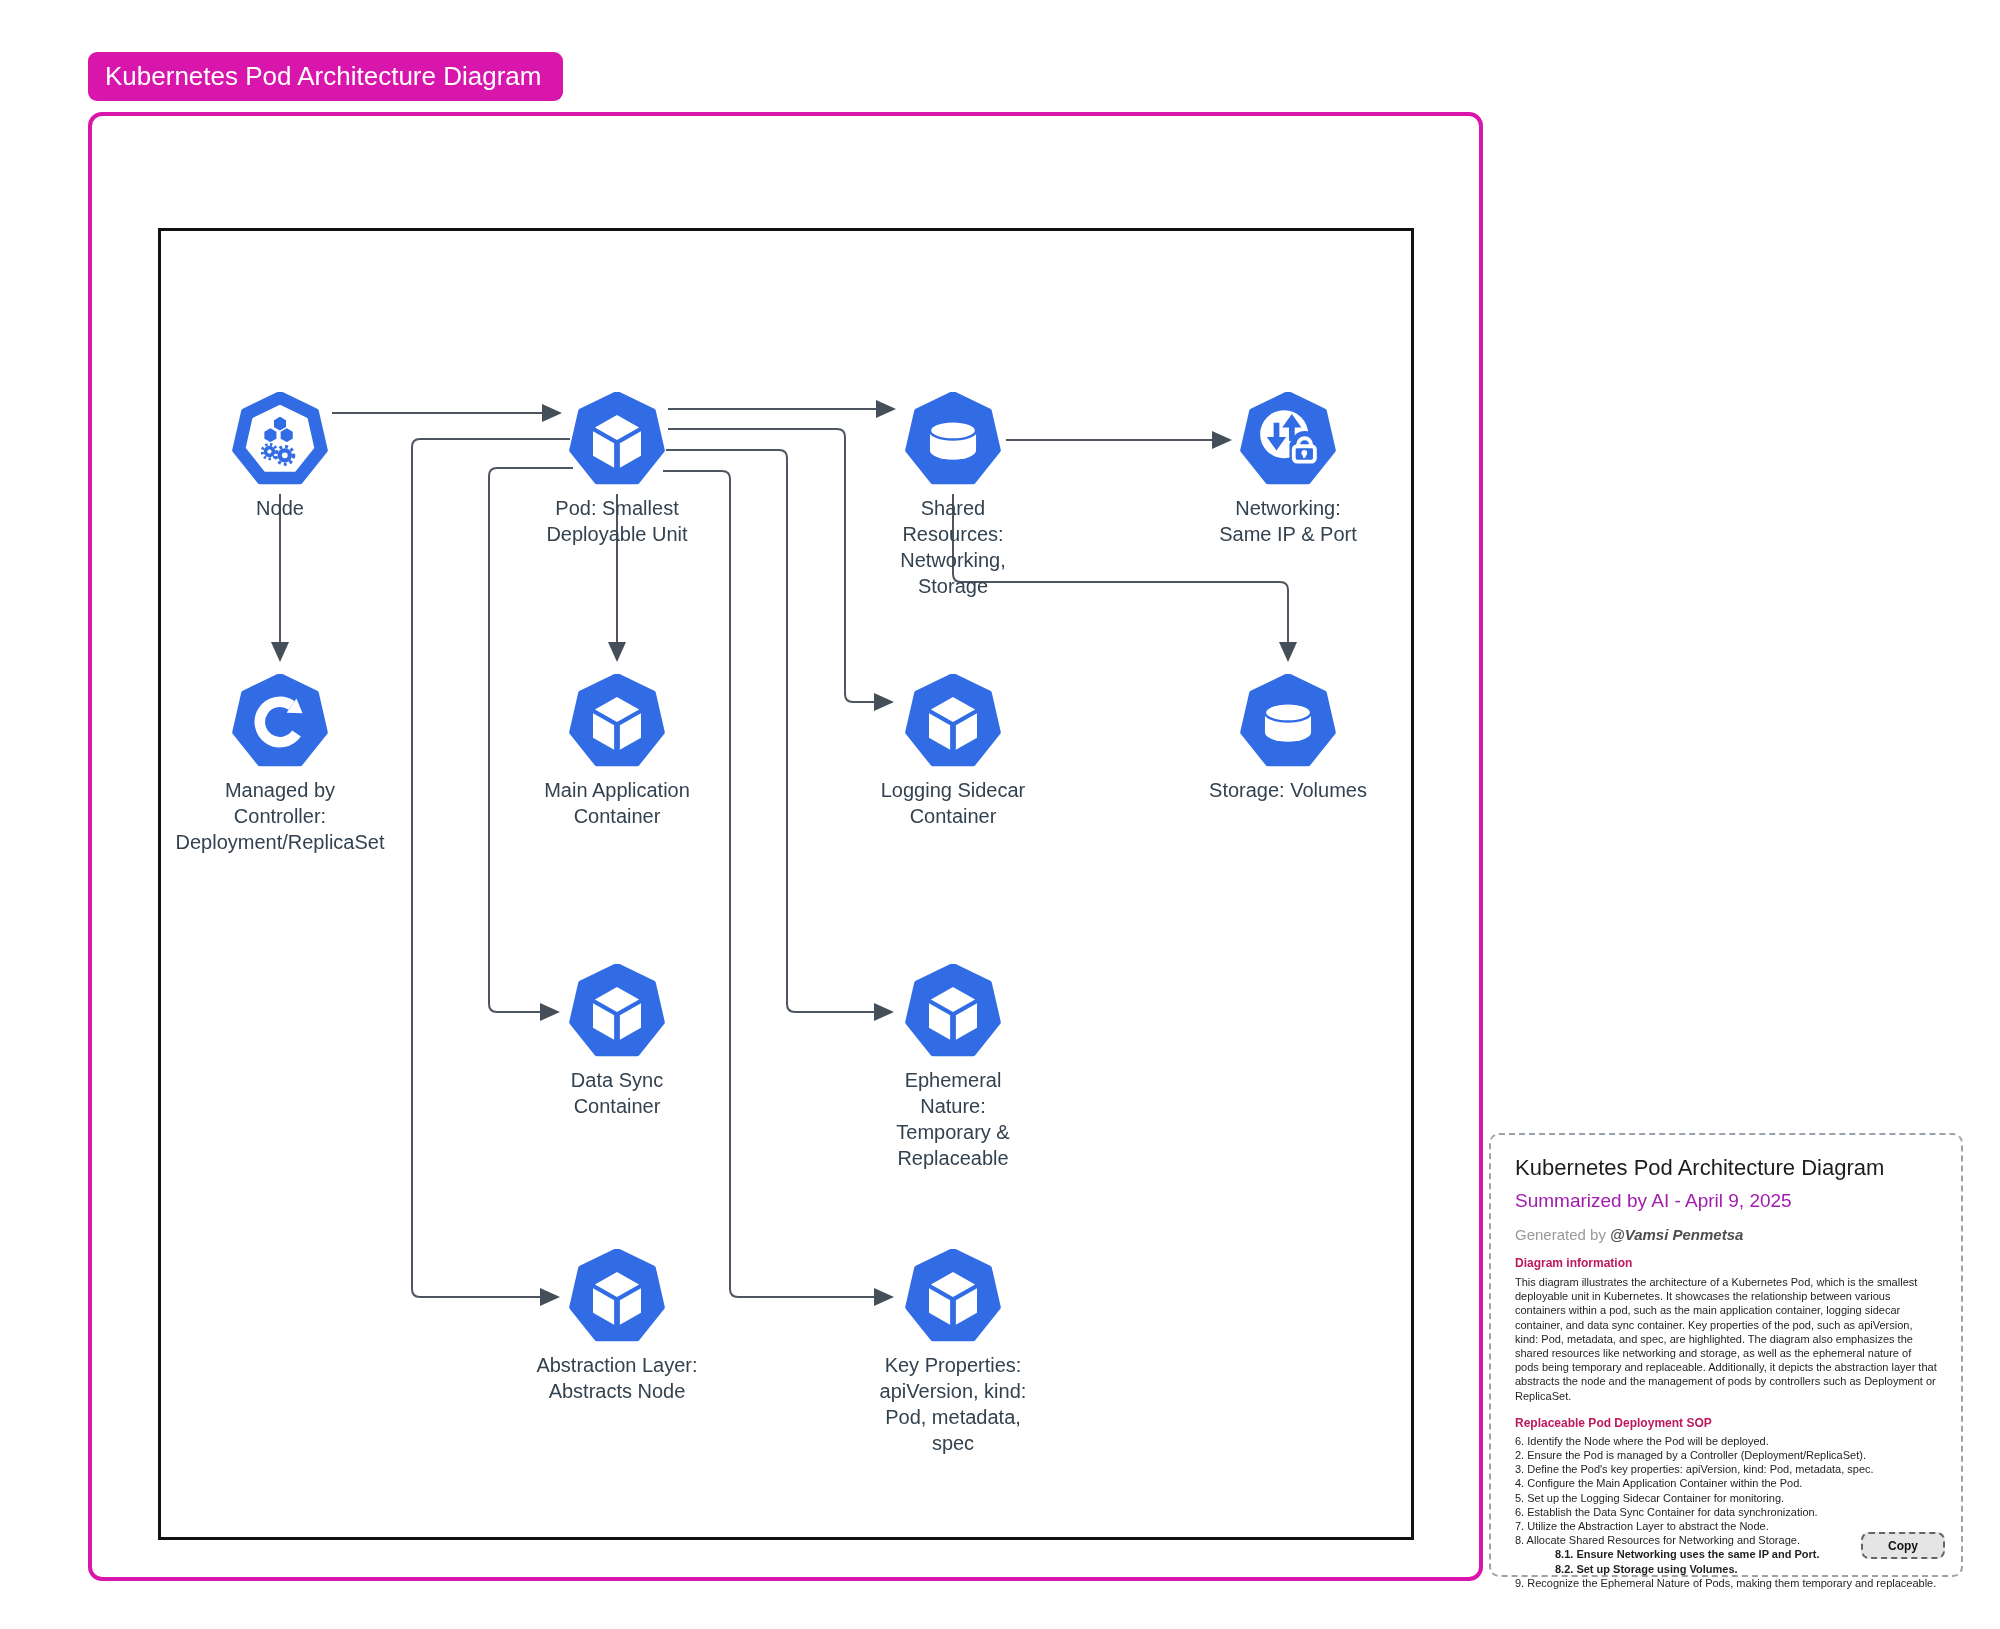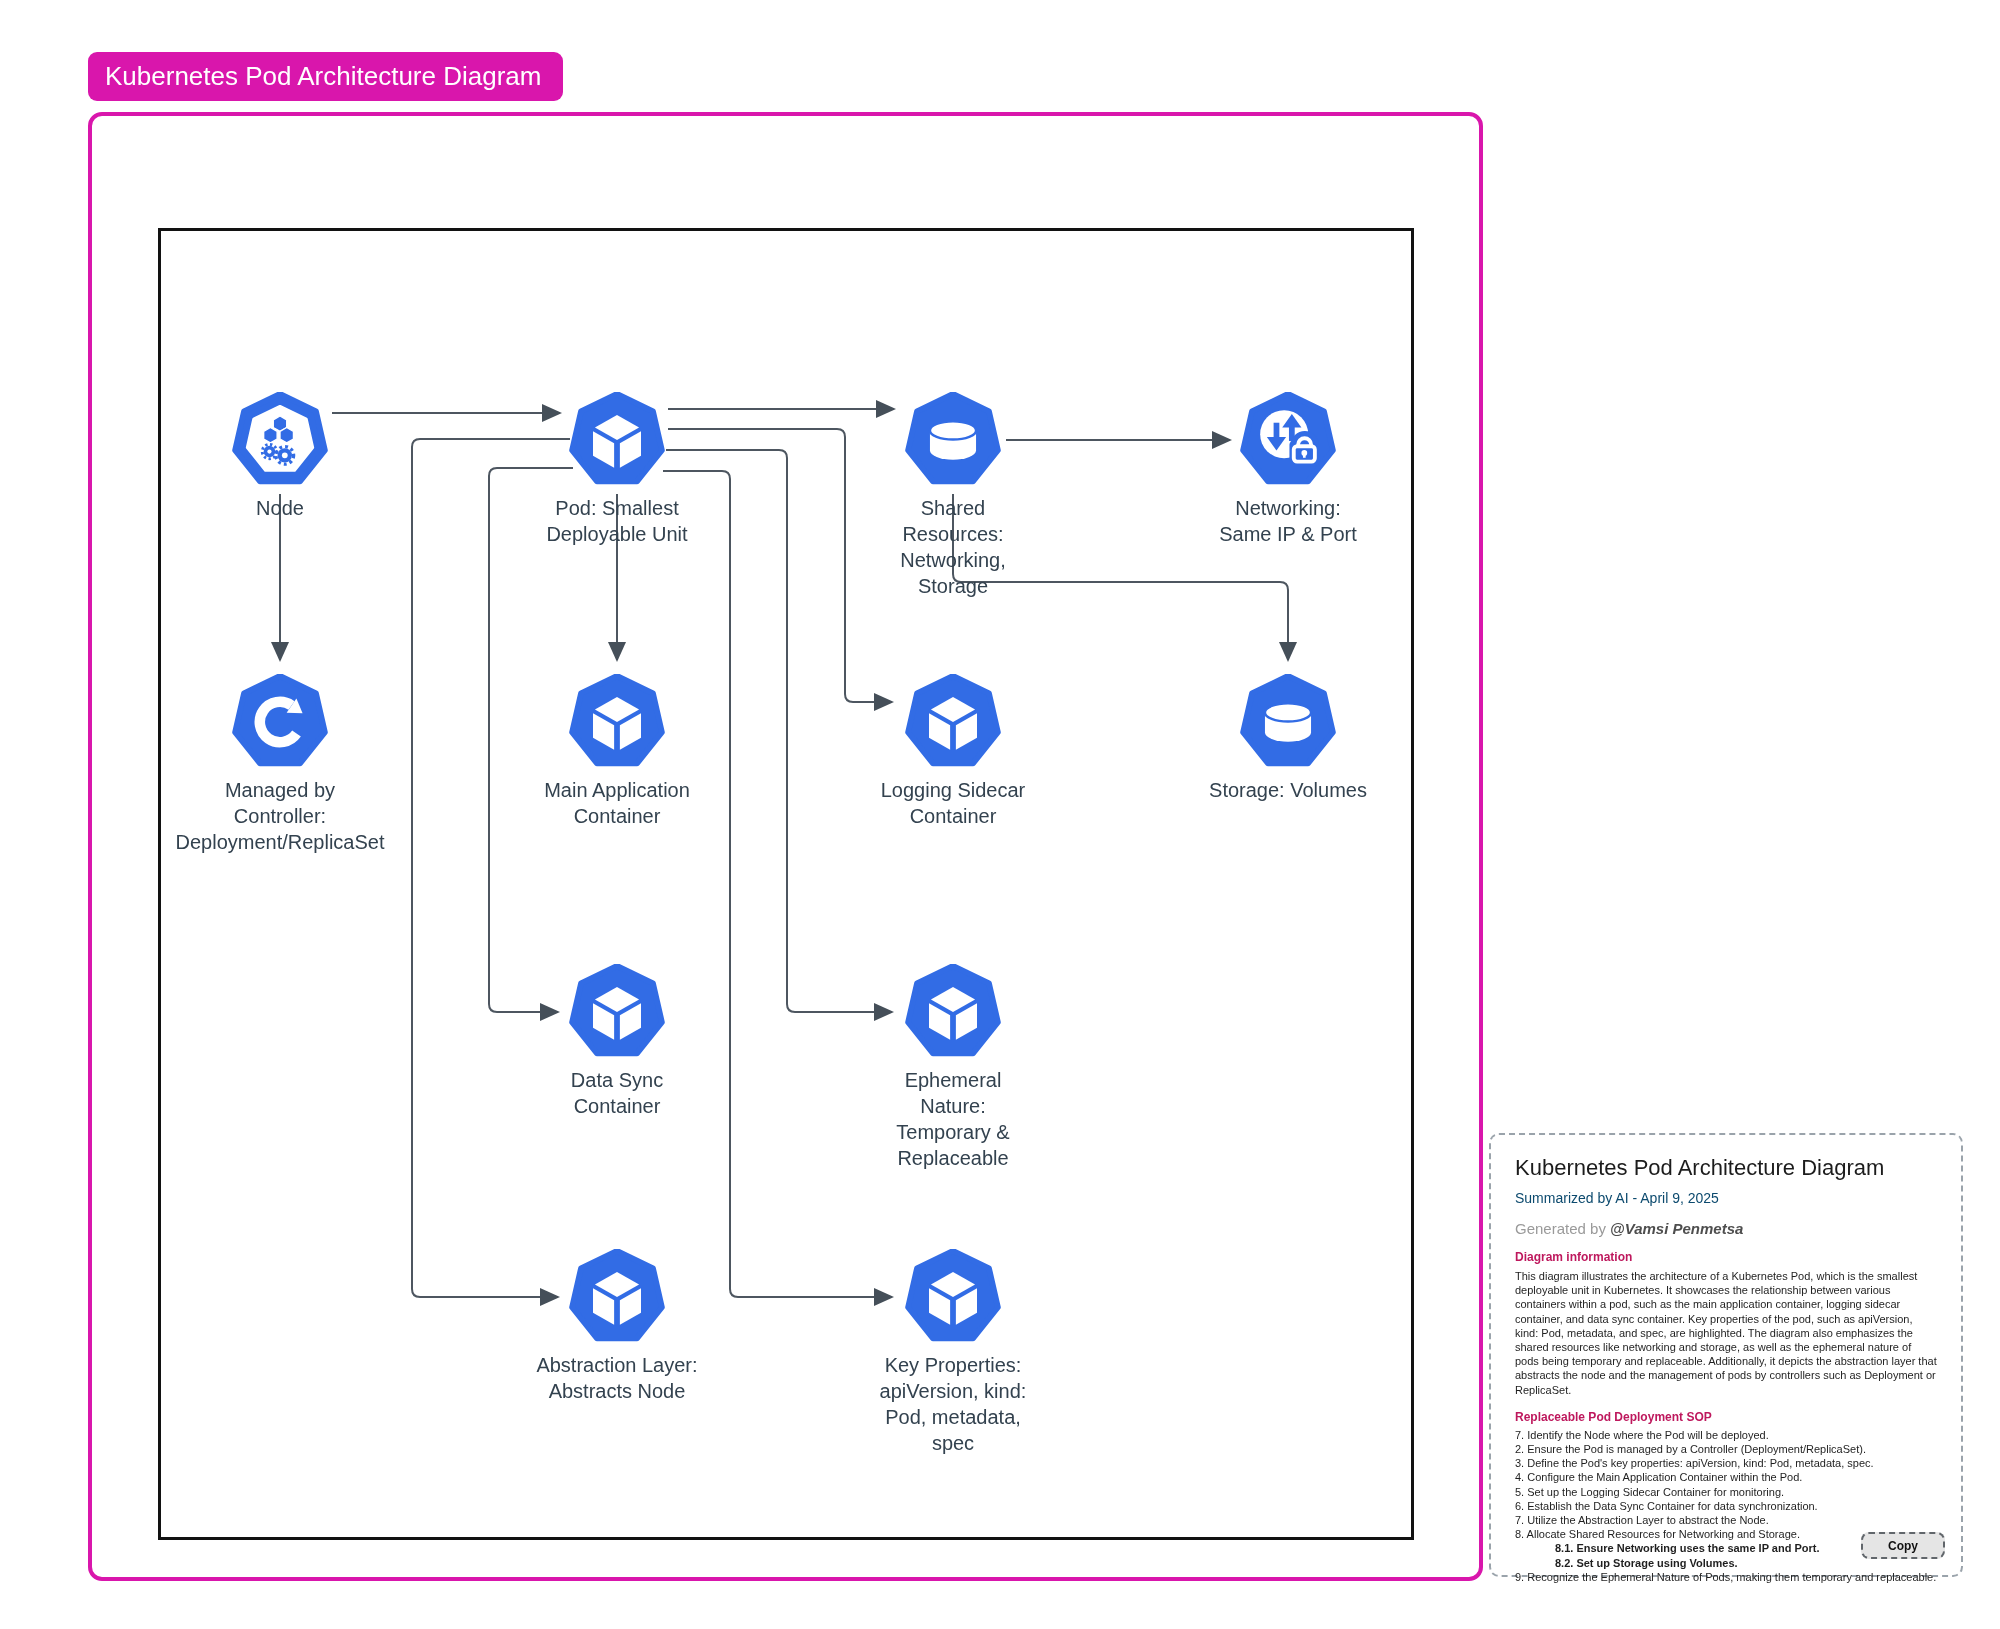--- a/index.html
+++ b/index.html
@@ -21,21 +21,21 @@
   .dnode{position:absolute;width:0;height:0;}
   .dnode .ic{position:absolute;left:-48px;top:-48px;width:96px;height:96px;}
   .dlabel{position:absolute;left:-140px;top:55px;width:280px;text-align:center;
           font-size:20px;line-height:26px;color:#33424f;white-space:pre-line;}
 
   
   .panel{position:absolute;left:1489px;top:1133px;width:474px;height:444px;background:#fff;
          border:2px dashed #9aa3ab;border-radius:10px;box-sizing:border-box;
          padding:20px 24px 16px 24px;}
   .p-title{font-size:22px;color:#1c1c1c;}
-  .p-sub{margin-top:9px;font-size:14px;color:#0c4a6e;}
+  .p-sub{margin-top:9px;font-size:19px;color:#a21caf;}
   .p-gen{margin-top:14px;font-size:15px;color:#9a9a9a;}
   .p-gen .author{color:#4e4e4e;font-weight:bold;font-style:italic;}
   .p-h{margin-top:13px;font-size:12px;font-weight:bold;color:#be185d;}
   .p-body{margin-top:5px;font-size:11px;line-height:14.2px;color:#1f1f1f;}
   .p-sop{margin-top:4px;}
   .sop-line{font-size:11px;line-height:14.2px;color:#1f1f1f;}
   .sop-sub{padding-left:40px;font-weight:bold;}
   .copy-btn{position:absolute;right:16px;bottom:16px;width:84px;height:27px;
             border:2px dashed #61666b;border-radius:8px;background:#e5e5e5;
             font-family:inherit;font-weight:bold;font-size:12px;color:#111;cursor:pointer;}
@@ -231,21 +231,21 @@
   </div>
 
   <div class="panel">
     <div class="p-title">Kubernetes Pod Architecture Diagram</div>
     <div class="p-sub">Summarized by AI - April 9, 2025</div>
     <div class="p-gen"><span>Generated by </span><span class="author">@Vamsi Penmetsa</span></div>
     <div class="p-h">Diagram information</div>
     <div class="p-body">This diagram illustrates the architecture of a Kubernetes Pod, which is the smallest deployable unit in Kubernetes. It showcases the relationship between various containers within a pod, such as the main application container, logging sidecar container, and data sync container. Key properties of the pod, such as apiVersion, kind: Pod, metadata, and spec, are highlighted. The diagram also emphasizes the shared resources like networking and storage, as well as the ephemeral nature of pods being temporary and replaceable. Additionally, it depicts the abstraction layer that abstracts the node and the management of pods by controllers such as Deployment or ReplicaSet.</div>
     <div class="p-h">Replaceable Pod Deployment SOP</div>
     <div class="p-body p-sop">
-      <div class="sop-line">7. Identify the Node where the Pod will be deployed.</div>
+      <div class="sop-line">6. Identify the Node where the Pod will be deployed.</div>
       <div class="sop-line">2. Ensure the Pod is managed by a Controller (Deployment/ReplicaSet).</div>
       <div class="sop-line">3. Define the Pod's key properties: apiVersion, kind: Pod, metadata, spec.</div>
       <div class="sop-line">4. Configure the Main Application Container within the Pod.</div>
       <div class="sop-line">5. Set up the Logging Sidecar Container for monitoring.</div>
       <div class="sop-line">6. Establish the Data Sync Container for data synchronization.</div>
       <div class="sop-line">7. Utilize the Abstraction Layer to abstract the Node.</div>
       <div class="sop-line">8. Allocate Shared Resources for Networking and Storage.</div>
       <div class="sop-line sop-sub">8.1. Ensure Networking uses the same IP and Port.</div>
       <div class="sop-line sop-sub">8.2. Set up Storage using Volumes.</div>
       <div class="sop-line">9. Recognize the Ephemeral Nature of Pods, making them temporary and replaceable.</div>

